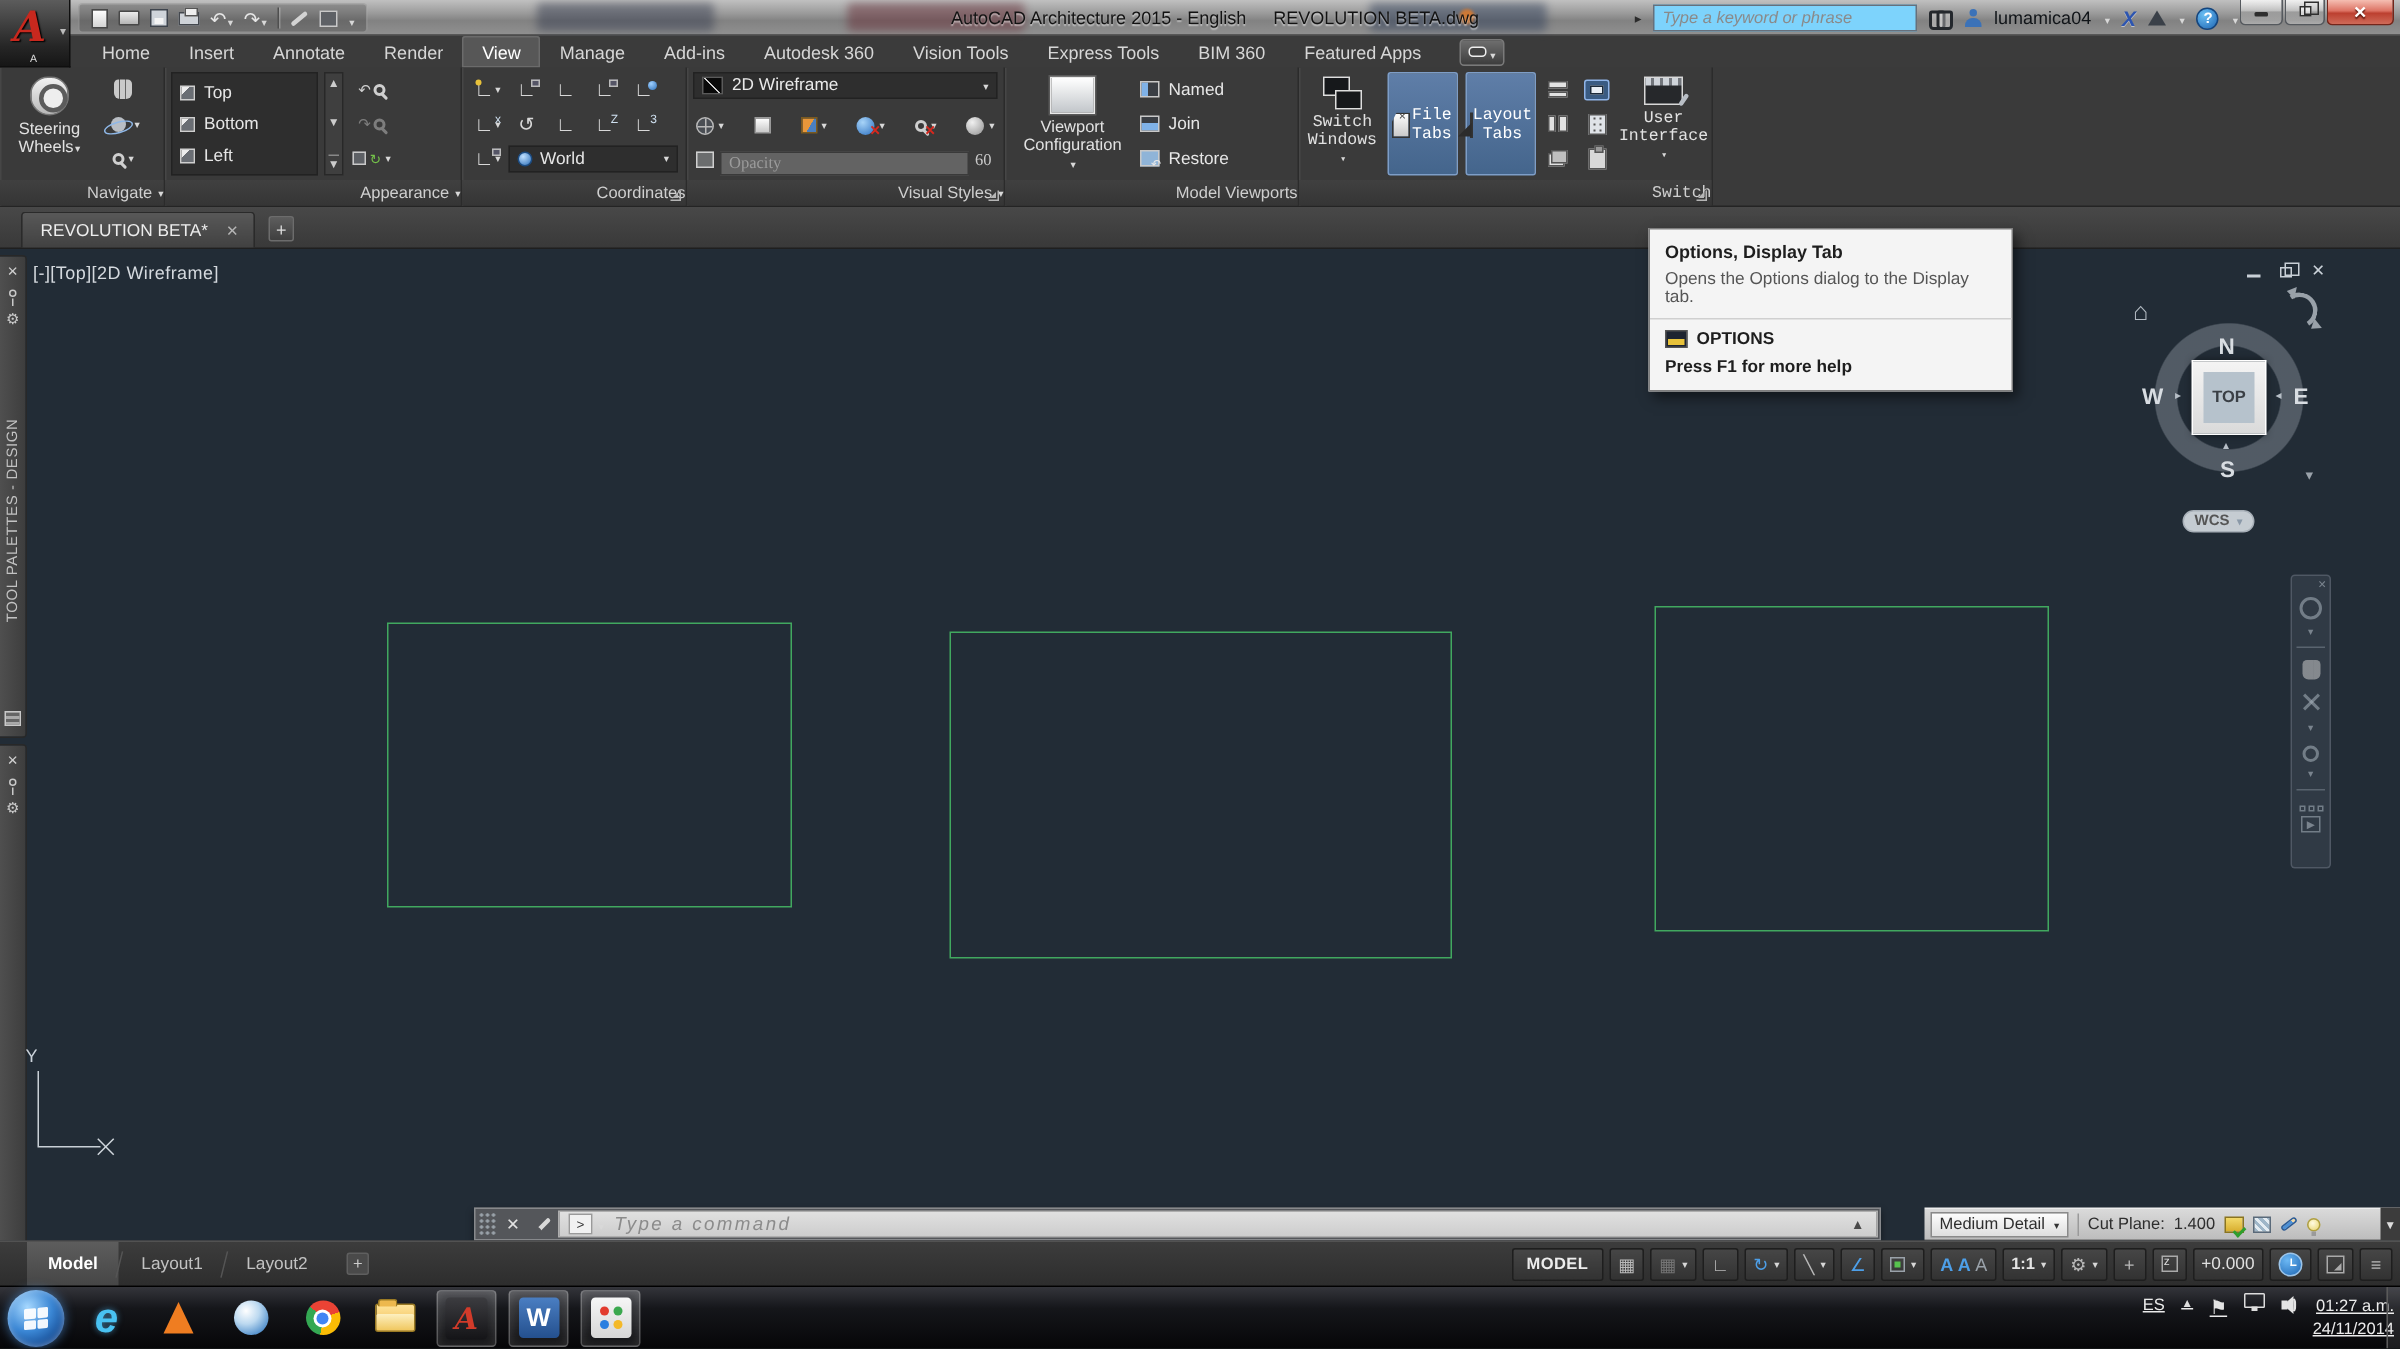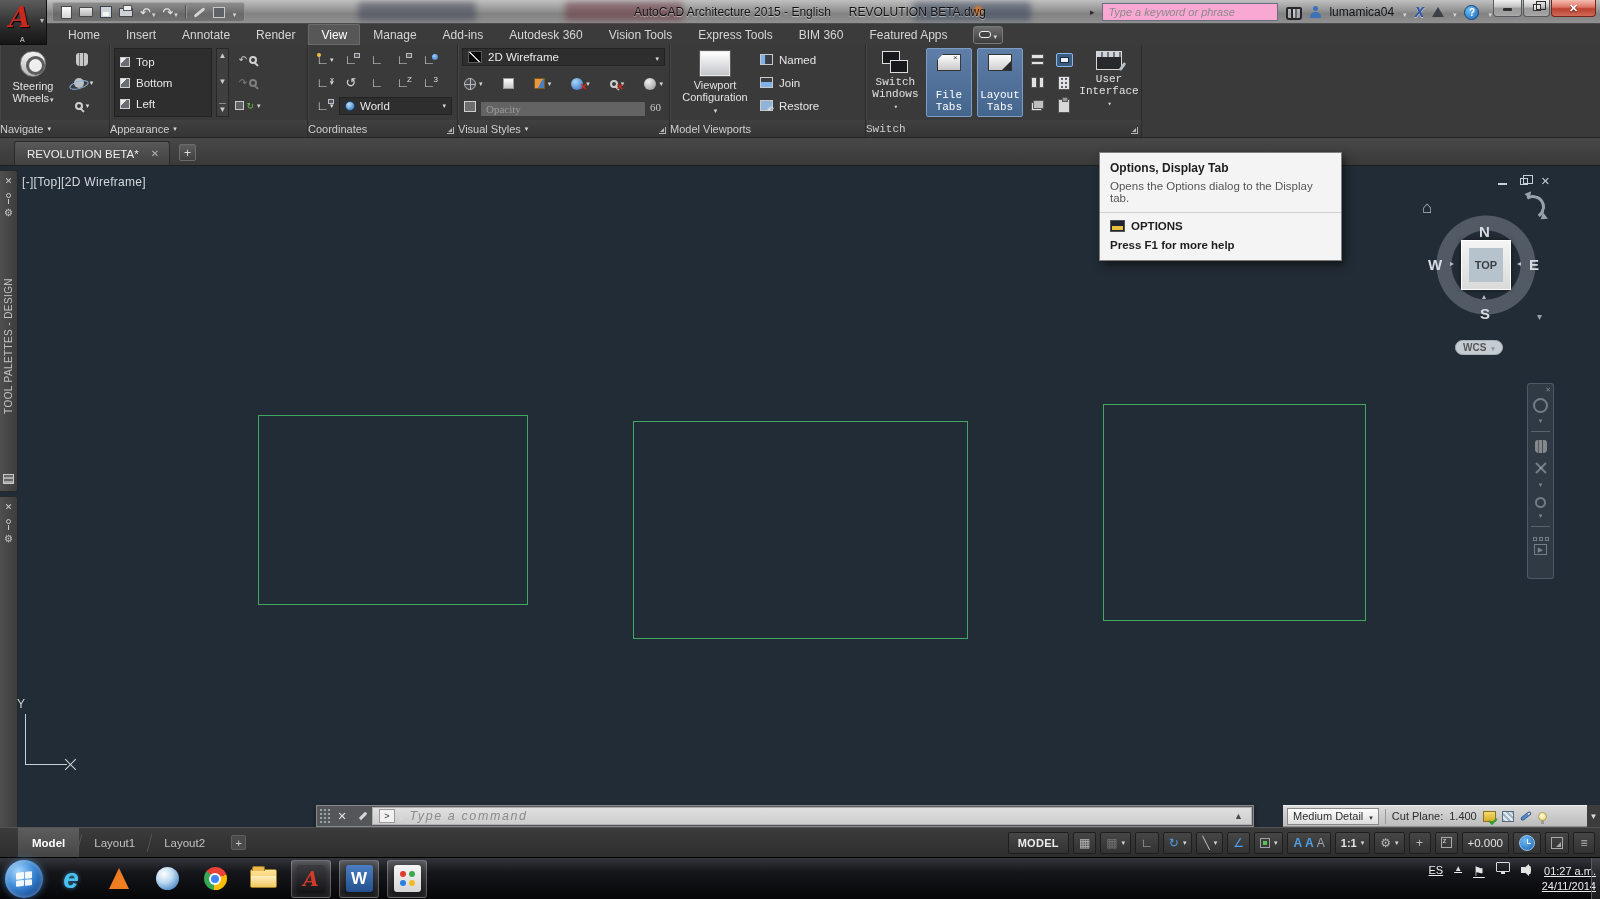--- a/index.html
+++ b/index.html
@@ -46,21 +46,21 @@
   .i-save::after{content:"";position:absolute;left:2px;bottom:1px;width:6px;height:4px;background:#f4f4f4;}
   .i-plot{width:14px;height:9px;background:#cfd3d8;border:1px solid #44484e;position:relative;}
   .i-plot::before{content:"";position:absolute;left:3px;top:-4px;width:7px;height:4px;background:#eee;border:1px solid #555;}
   .i-wand{width:13px;height:3px;background:#d3d3d3;border-radius:2px;transform:rotate(-40deg);}
   .i-sheet{width:12px;height:11px;border:1px solid #c9c9c9;background:#5e6166;}
 
   
   .infocenter{position:absolute;right:108px;top:1px;height:22px;display:flex;align-items:center;
     gap:8px;z-index:50;color:#1c1c1c;}
   .ic-arrow{font-size:9px;color:#2b2b2b;}
-  .ic-input{width:176px;height:18px;background:#f9a8d4;border:1px solid #66707c;
+  .ic-input{width:176px;height:18px;background:#7dd3fc;border:1px solid #66707c;
     font-family:"Liberation Sans",sans-serif;font-size:11px;font-style:italic;color:#444;padding:0 5px;}
   .ic-input::placeholder{color:#8a8a8a;font-style:italic;}
   .i-binoc{position:relative;width:16px;height:10px;}
   .i-binoc::before,.i-binoc::after{content:"";position:absolute;top:0;width:7px;height:9px;
     border:2px solid #24282d;border-radius:2px 2px 3px 3px;background:rgba(255,255,255,.3);}
   .i-binoc::before{left:0;} .i-binoc::after{right:0;}
   .i-user{position:relative;width:11px;height:12px;}
   .i-user::before{content:"";position:absolute;left:3px;top:0;width:5px;height:5px;border-radius:50%;background:#3b72b8;}
   .i-user::after{content:"";position:absolute;left:0;bottom:0;width:11px;height:6px;border-radius:5px 5px 0 0;background:#3b72b8;}
   .ic-name{font-size:12px;color:#101418;}
@@ -90,21 +90,21 @@
   .rtab.active{background:#575757;color:#fff;box-shadow:inset 0 0 0 1px #6b6b6b;border-radius:2px 2px 0 0;}
   .ribbon-toggle{margin-left:12px;align-self:center;display:flex;align-items:center;gap:2px;
     padding:1px 5px;background:linear-gradient(#6e6e6e,#3d3d3d);border:1px solid #7a7a7a;border-radius:3px;}
   .i-pill{width:12px;height:7px;border:1px solid #eee;border-radius:3px;background:#444;}
 
   
   .ribbon{position:absolute;top:45px;left:0;right:0;height:93px;background:#3a3a3a;
     border-bottom:1px solid #242424;display:flex;z-index:30;}
   .panel{display:flex;flex-direction:column;border-right:1px solid #2b2b2b;box-shadow:inset 1px 0 0 #464646;}
   .panel-body{flex:1;display:flex;padding:3px 4px;gap:4px;}
-  .panel-label{height:17px;display:flex;align-items:center;justify-content:flex-start;gap:3px;
+  .panel-label{height:17px;display:flex;align-items:center;justify-content:flex-end;gap:3px;
     font-size:11px;color:#cfcfcf;background:linear-gradient(#404040,#353535);position:relative;}
   .launcher{position:absolute;right:3px;bottom:3px;width:7px;height:7px;
     border-right:1px solid #b5b5b5;border-bottom:1px solid #b5b5b5;}
   .launcher::after{content:"";position:absolute;right:1px;bottom:1px;width:0;height:0;
     border-left:4px solid transparent;border-bottom:4px solid #b5b5b5;}
   .bigbtn{display:flex;flex-direction:column;align-items:center;gap:3px;padding-top:3px;
     font-size:11px;color:#e2e2e2;text-align:center;line-height:1.12;}
   .icol{display:flex;flex-direction:column;justify-content:space-around;}
   .sbtn{height:20px;display:flex;align-items:center;justify-content:center;gap:2px;color:#d5d5d5;}
 
@@ -182,21 +182,21 @@
   .i-join{width:13px;height:11px;border:1px solid #c9c9c9;
     background:linear-gradient(#3a3e44 45%,#7fb2e8 46%);}
   .i-restorevp{width:13px;height:11px;border:1px solid #c9c9c9;background:#8fb4d8;position:relative;}
   .i-restorevp::after{content:"↶";position:absolute;right:-2px;bottom:-4px;font-size:8px;color:#e8e8e8;}
 
   
   .i-switch{position:relative;width:26px;height:22px;}
   .i-switch::before{content:"";position:absolute;left:0;top:0;width:16px;height:11px;background:#16181b;border:1px solid #dedede;}
   .i-switch::after{content:"";position:absolute;right:0;bottom:0;width:16px;height:11px;background:#16181b;border:1px solid #dedede;}
   .hl-btn{width:47px;border:1px solid #7d9dc7;background:linear-gradient(#5f7ea8,#44658c);
-    border-radius:2px;display:flex;flex-direction:column;align-items:center;justify-content:space-between;
+    border-radius:2px;display:flex;align-items:center;justify-content:space-between;
     padding:5px 2px 3px;color:#fff;font-size:11px;text-align:center;line-height:1.1;}
   .i-filetab{width:24px;height:17px;background:linear-gradient(#fdfdfd,#c9c9c9);border:1px solid #333;
     clip-path:polygon(0 38%,26% 0,100% 0,100% 100%,0 100%);position:relative;}
   .i-filetab::after{content:"×";position:absolute;right:2px;top:-1px;font-size:8px;color:#444;}
   .i-layouttab{width:24px;height:17px;background:linear-gradient(#fdfdfd,#cfcfcf);border:1px solid #333;position:relative;}
   .i-layouttab::after{content:"";position:absolute;right:0;bottom:0;width:0;height:0;
     border-left:9px solid transparent;border-bottom:9px solid #2c2c2c;}
   .i-tileh{width:13px;height:11px;display:flex;flex-direction:column;gap:2px;}
   .i-tileh span{flex:1;background:#e2e2e2;border:1px solid #555;}
   .i-tilev{width:13px;height:11px;display:flex;gap:2px;}

